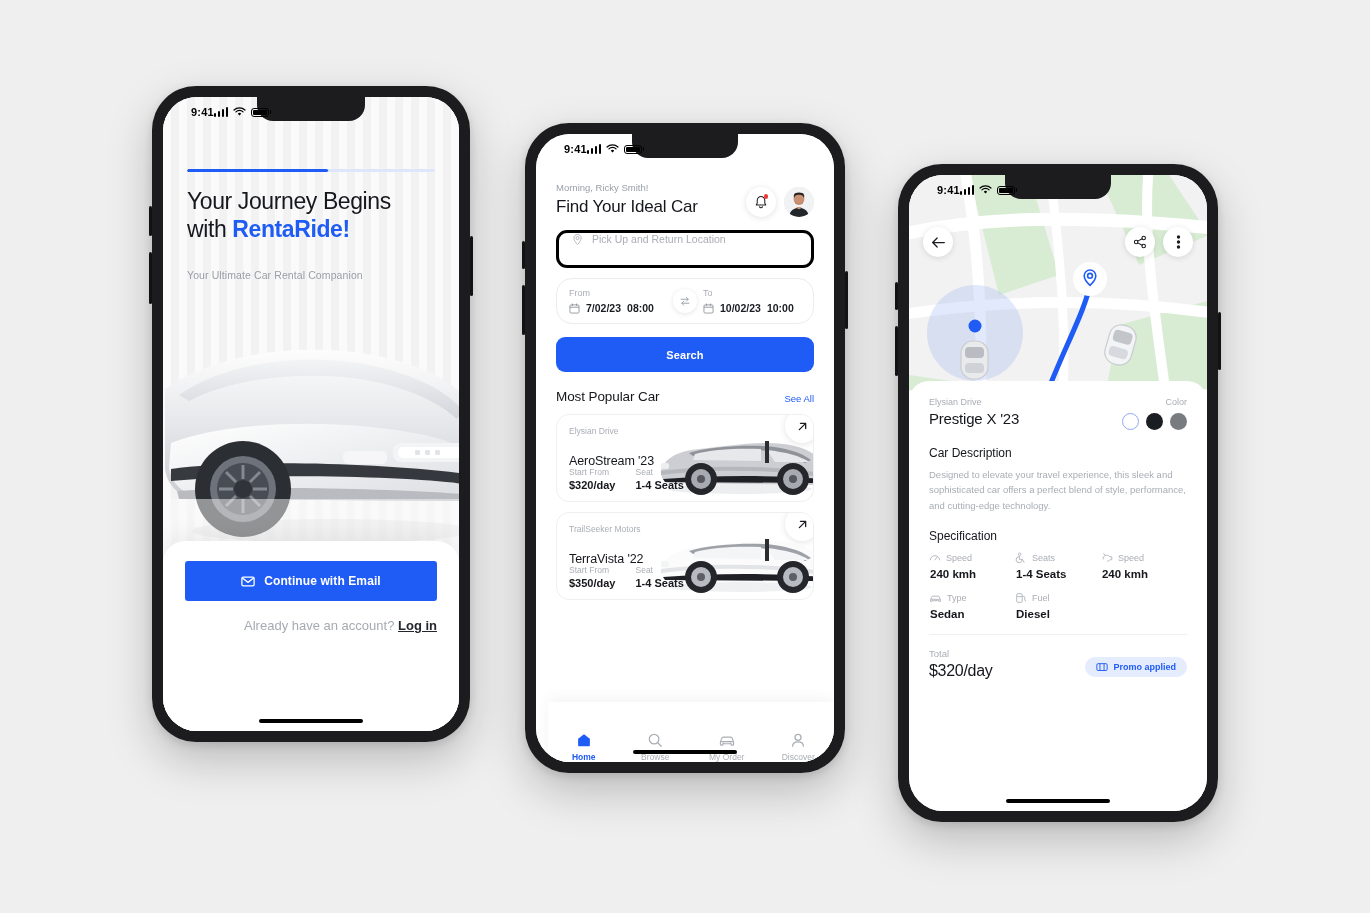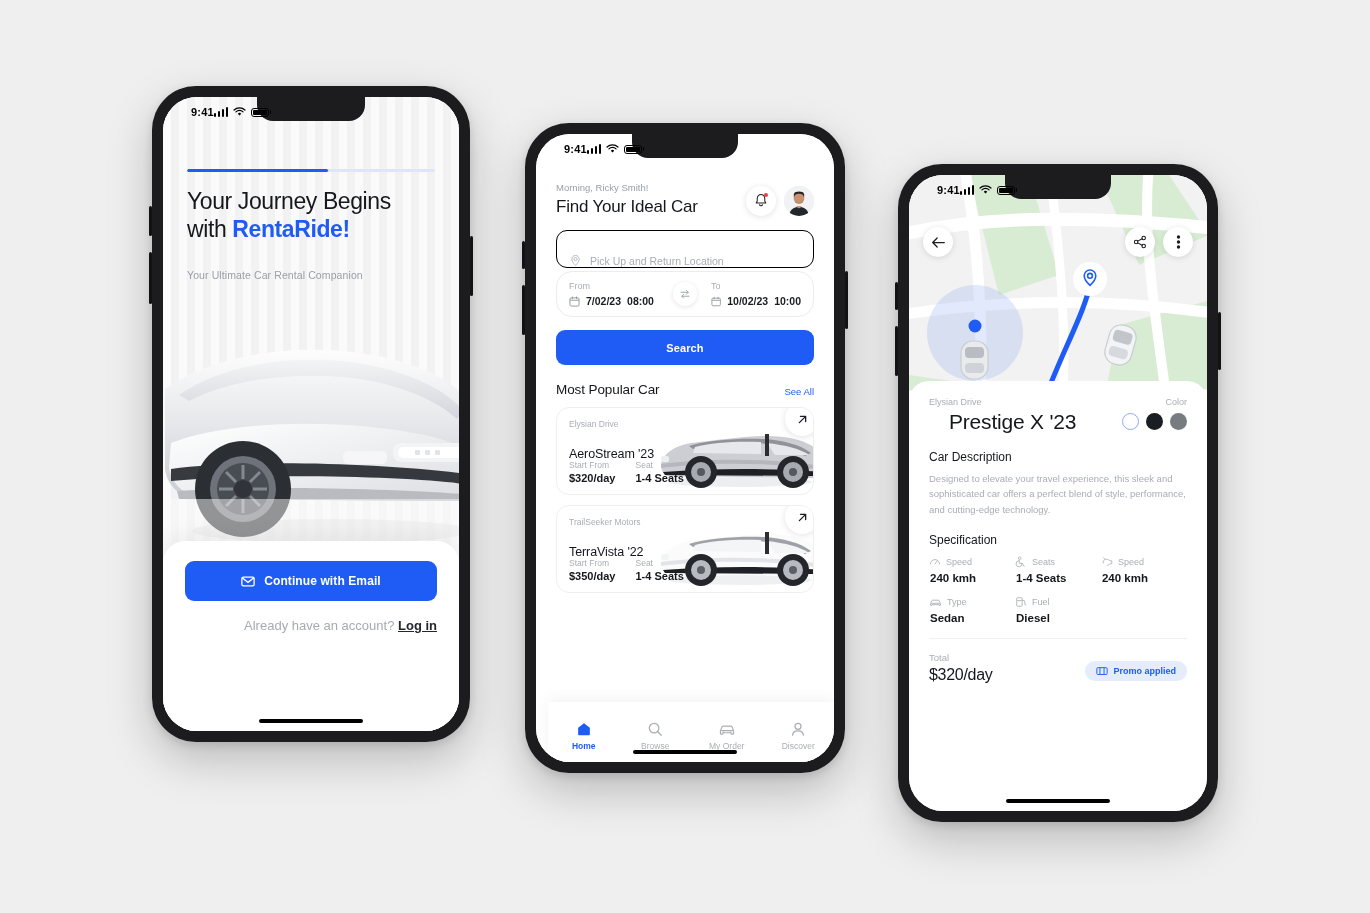--- a/index.html
+++ b/index.html
@@ -92,21 +92,21 @@
   
   .p1-car { position: absolute; left: -6px; top: 196px; width: 330px; height: 255px; }
   .p1-sheet {
     position: absolute; left: 0; right: 0; bottom: 0; height: 190px;
     background: #fff; border-radius: 22px 22px 0 0;
     box-shadow: 0 -6px 22px rgba(0,0,0,.06);
     padding: 20px 22px 0;
   }
   .btn-primary {
     display: flex; align-items: center; justify-content: center; gap: 9px;
-    height: 40px; border-radius: 9px; background: #1f5bf5;
+    height: 40px; border-radius: 3px; background: #1f5bf5;
     color: #fff; font-size: 12px; font-weight: 700; letter-spacing: .1px;
     cursor: pointer; border: none; width: 100%;
   }
   .btn-ghost {
     display: flex; align-items: center; justify-content: center; gap: 9px;
     height: 40px; border-radius: 9px; background: #fbfcff;
     border: 1px solid #cfdcfb; color: #1f5bf5; font-size: 12px; font-weight: 600;
     margin-top: 10px; cursor: pointer; width: 100%;
   }
   .p1-foot {
@@ -122,45 +122,45 @@
               background: #121214; border-radius: 2px; }
   #phone2 .notch { width: 106px; height: 24px; }
   #phone2 .statusbar { padding: 9px 22px 0 24px; font-size: 11px; }
   #phone2 .bars i:nth-child(1){height:4px} #phone2 .bars i:nth-child(2){height:6px}
   #phone2 .bars i:nth-child(3){height:8px} #phone2 .bars i:nth-child(4){height:10px}
   #phone2 .batt { width: 18px; height: 9px; }
   #phone2 .homebar { width: 104px; height: 4px; }
 
   .p2-body { position: absolute; inset: 0; padding: 48px 20px 0; background: #fff; }
   .p2-greet { font-size: 9.5px; color: #9aa0a8; }
-  .p2-head-row { display: flex; align-items: center; justify-content: space-between; gap: 24px; }
+  .p2-head-row { display: flex; align-items: flex-end; justify-content: space-between; gap: 24px; }
   .p2-h1 { font-size: 17px; font-weight: 400; color: #15171c; margin-top: 4px; letter-spacing: -.2px; }
   .p2-actions { display: flex; align-items: center; gap: 8px; margin-top: 2px; }
   .circ-btn {
     width: 30px; height: 30px; border-radius: 50%; background: #fff;
     box-shadow: 0 1px 6px rgba(0,0,0,.12);
     display: flex; align-items: center; justify-content: center; cursor: pointer;
     position: relative;
   }
   .bell-dot {
     position: absolute; top: 7px; right: 8px; width: 4.5px; height: 4.5px;
     border-radius: 50%; background: #ef3c3c;
   }
   .avatar {
     width: 30px; height: 30px; border-radius: 50%; overflow: hidden;
     background: #e9eaec; cursor: pointer; flex: none;
   }
   .field {
-    margin-top: 13px; height: 38px; border: 1px solid #000000; border-radius: 11px;
-    display: flex; align-items: flex-end; gap: 8px; padding: 0 12px;
+    margin-top: 13px; height: 38px; border: 3px solid #000000; border-radius: 11px;
+    display: flex; align-items: flex-start; gap: 8px; padding: 0 12px;
     font-size: 10.5px; color: #a9adb4; cursor: text; background: #fff;
   }
   .daterow {
-    margin-top: 3px; border: 1px solid #ececee; border-radius: 16px;
-    display: flex; align-items: center; padding: 9px 12px; gap: 14px; position: relative;
+    margin-top: 10px; border: 1px solid #ececee; border-radius: 16px;
+    display: flex; align-items: center; padding: 9px 12px; gap: 6px; position: relative;
   }
   .dcol { flex: 1; min-width: 0; }
   .dcol .lbl { font-size: 9px; color: #a9adb4; }
   .dcol .val { display: flex; align-items: center; gap: 6px; margin-top: 4px;
                font-size: 10.5px; color: #1a1c21; font-weight: 600; }
   .swapbtn {
     width: 24px; height: 24px; border-radius: 50%; background: #fff;
     box-shadow: 0 1px 5px rgba(0,0,0,.11);
     display: flex; align-items: center; justify-content: center; flex: none; cursor: pointer;
   }
@@ -181,21 +181,21 @@
   .cc-stats .lbl { font-size: 8.5px; color: #a9adb4; }
   .cc-stats .val { font-size: 11px; color: #15171c; font-weight: 600; margin-top: 2px; }
   .cc-go {
     position: absolute; right: -6px; top: -6px; width: 34px; height: 34px; border-radius: 50%;
     background: #fff; box-shadow: 0 1px 7px rgba(0,0,0,.12);
     display: flex; align-items: center; justify-content: center; z-index: 4; cursor: pointer;
   }
   .cc-img { position: absolute; right: -10px; bottom: 4px; width: 178px; height: 70px; }
   .p2-nav {
     position: absolute; left: 12px; right: 0; bottom: 0; height: 60px; background: #fff;
-    display: flex; align-items: center; justify-content: space-around;
+    display: flex; align-items: flex-end; justify-content: space-around;
     padding-top: 8px; box-shadow: 0 -3px 14px rgba(0,0,0,.05); z-index: 20;
   }
   .nav-item {
     display: flex; flex-direction: column; align-items: center; gap: 4px;
     font-size: 8.5px; color: #a9adb4; cursor: pointer; width: 60px;
   }
   .nav-item.active { color: #1f5bf5; font-weight: 700; }
 
   
   #phone3 { left: 898px; top: 164px; width: 320px; height: 658px; }
@@ -213,21 +213,21 @@
   .p3-map { position: absolute; left: 0; right: 0; top: 0; height: 250px; background: #f3f4f3; }
   .p3-mapctl { position: absolute; top: 52px; left: 14px; right: 14px;
                display: flex; justify-content: space-between; z-index: 12; }
   .p3-mapctl .right { display: flex; gap: 8px; }
   .p3-sheet {
     position: absolute; left: 0; right: 0; top: 206px; bottom: 0;
     background: #fff; border-radius: 20px 20px 0 0; padding: 16px 20px 0; z-index: 14;
   }
   .p3-row1 { display: flex; justify-content: space-between; align-items: flex-start; }
   .p3-brand { font-size: 9px; color: #a9adb4; }
-  .p3-name { font-size: 21px; color: #15171c; margin-top: 3px; letter-spacing: -.2px; margin-left: 20px; }
+  .p3-name { font-size: 15px; color: #15171c; margin-top: 3px; letter-spacing: -.2px; }
   .p3-colorlbl { font-size: 9px; color: #a9adb4; text-align: right; }
   .swatches { display: flex; gap: 7px; margin-top: 6px; }
   .sw { width: 17px; height: 17px; border-radius: 50%; cursor: pointer; }
   .sw.sel { border: 1.6px solid #8fa9f2; background: #fff; }
   .p3-h { font-size: 12px; color: #15171c; font-weight: 500; margin-top: 16px; }
   .p3-desc { font-size: 9.5px; color: #a9adb4; line-height: 1.62; margin-top: 7px; }
   .specgrid { display: flex; flex-wrap: wrap; margin-top: 9px; }
   .spec { width: 33.33%; margin-bottom: 12px; }
   .spec .sl { display: flex; align-items: center; gap: 5px; font-size: 9px; color: #a9adb4; }
   .spec .sv { font-size: 11.5px; color: #15171c; font-weight: 600; margin-top: 4px; margin-left: 1px; }

